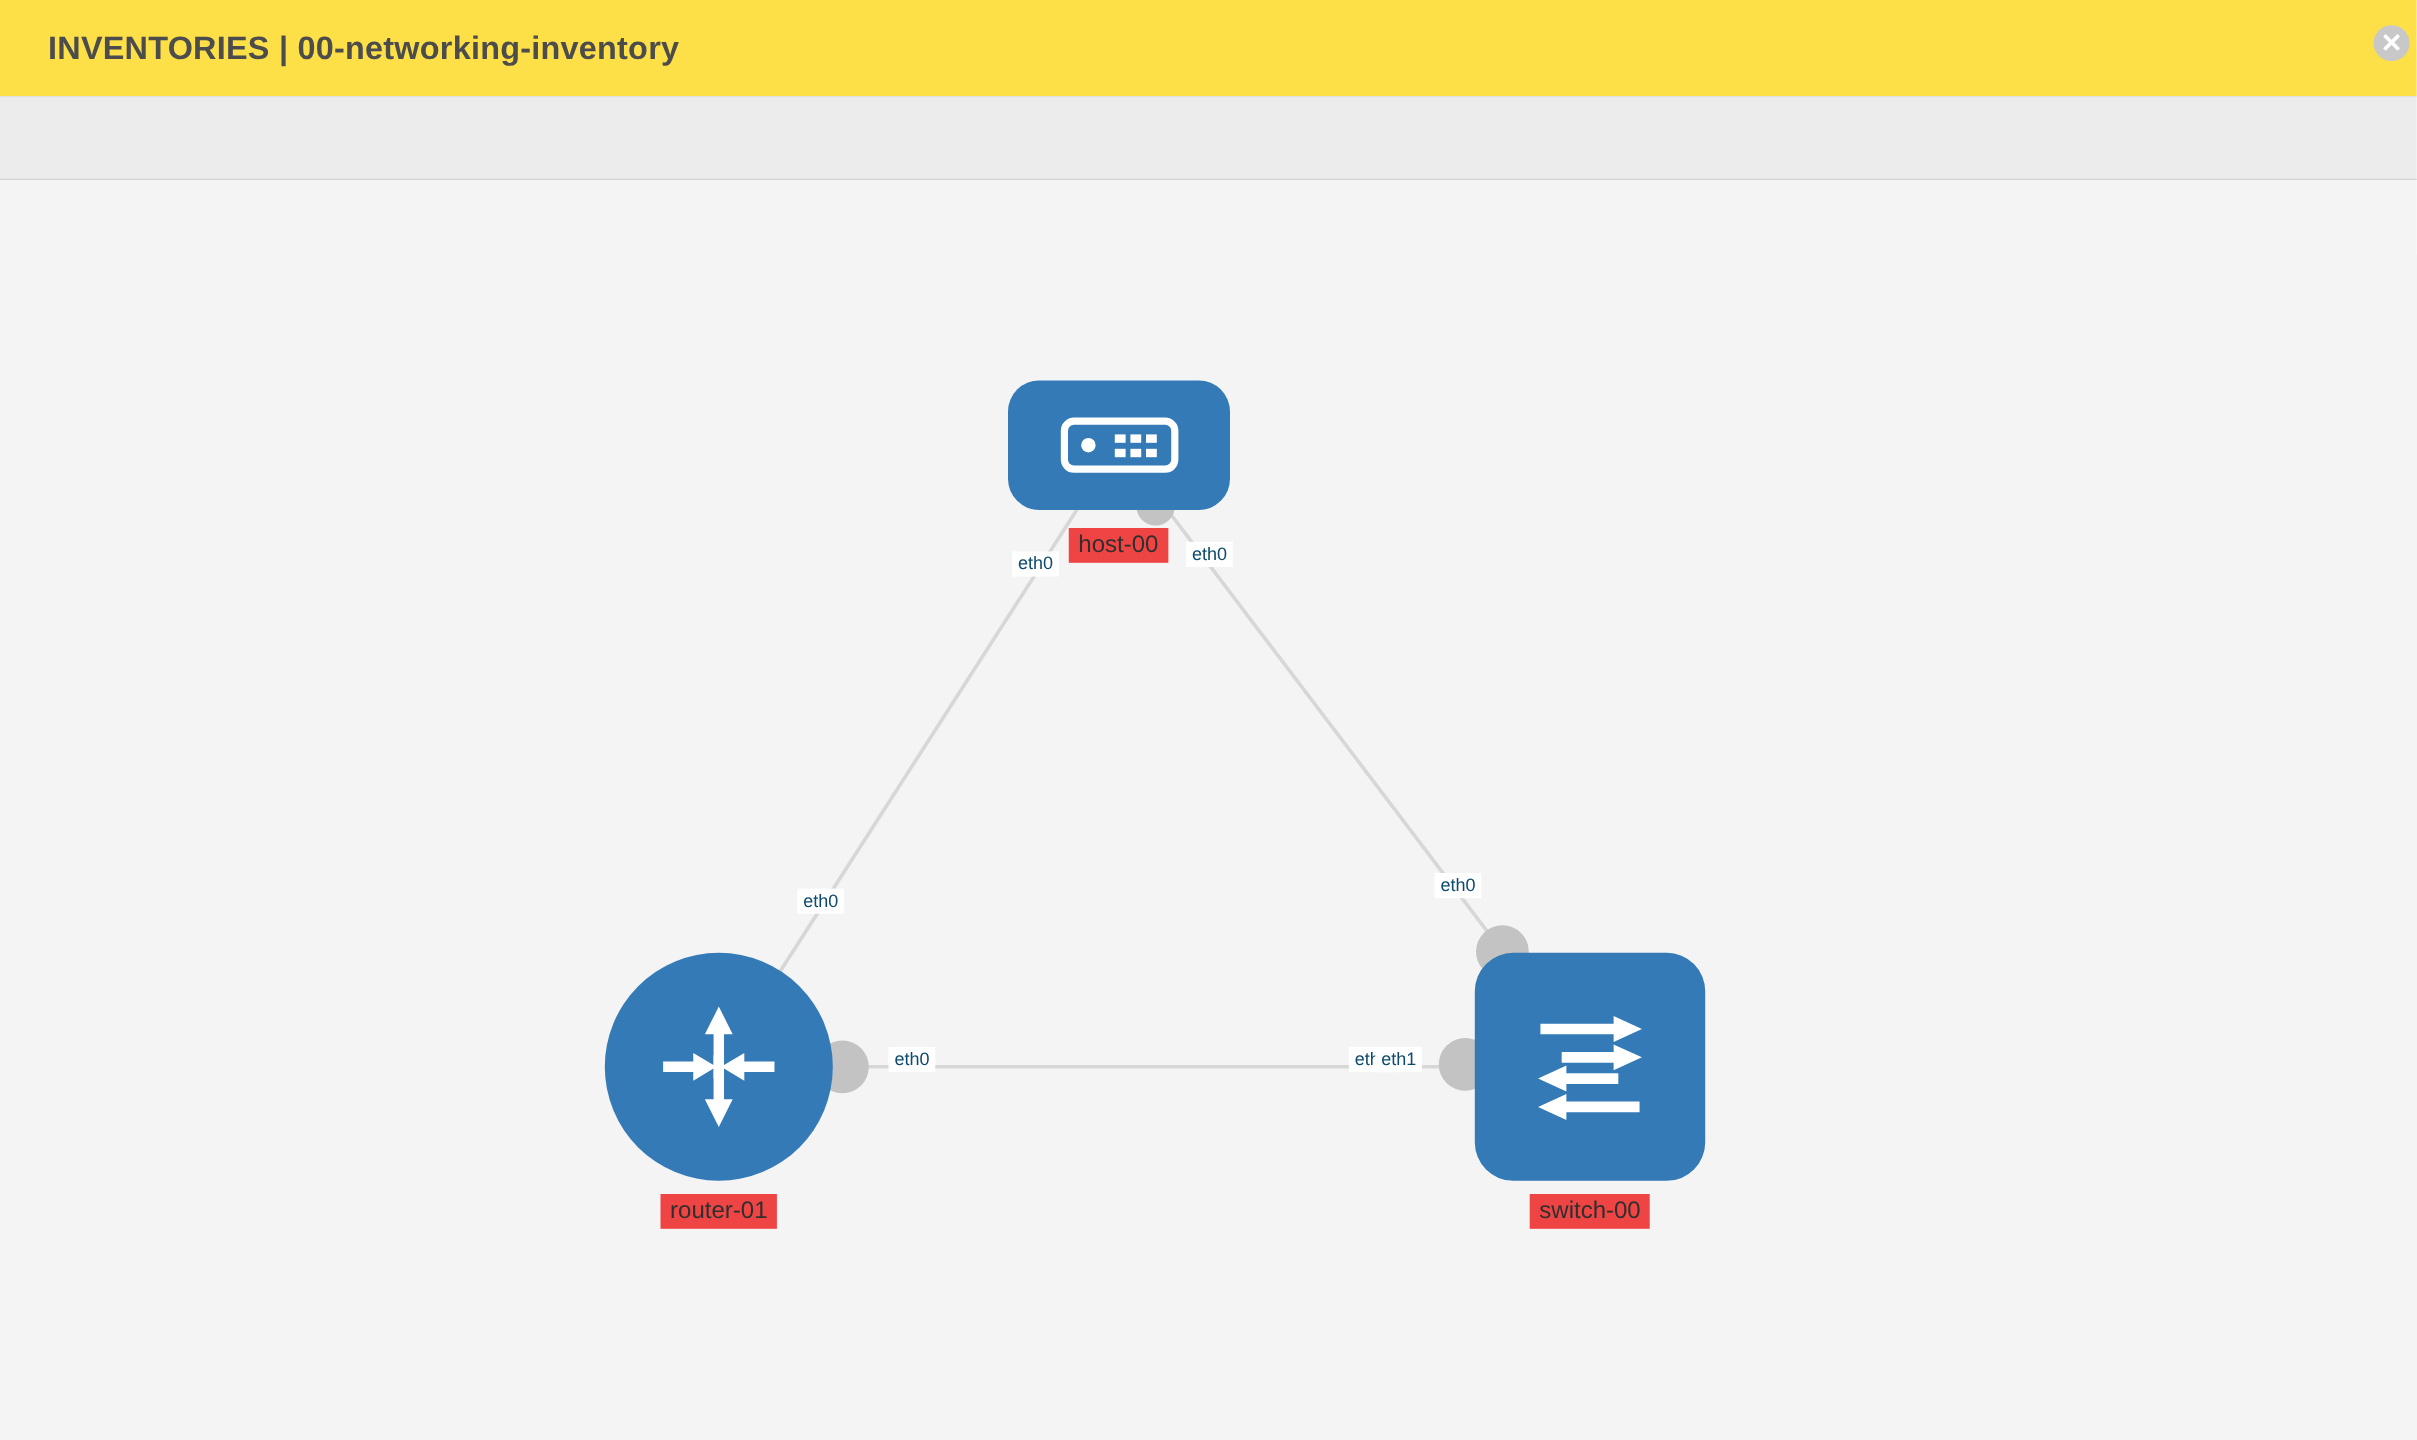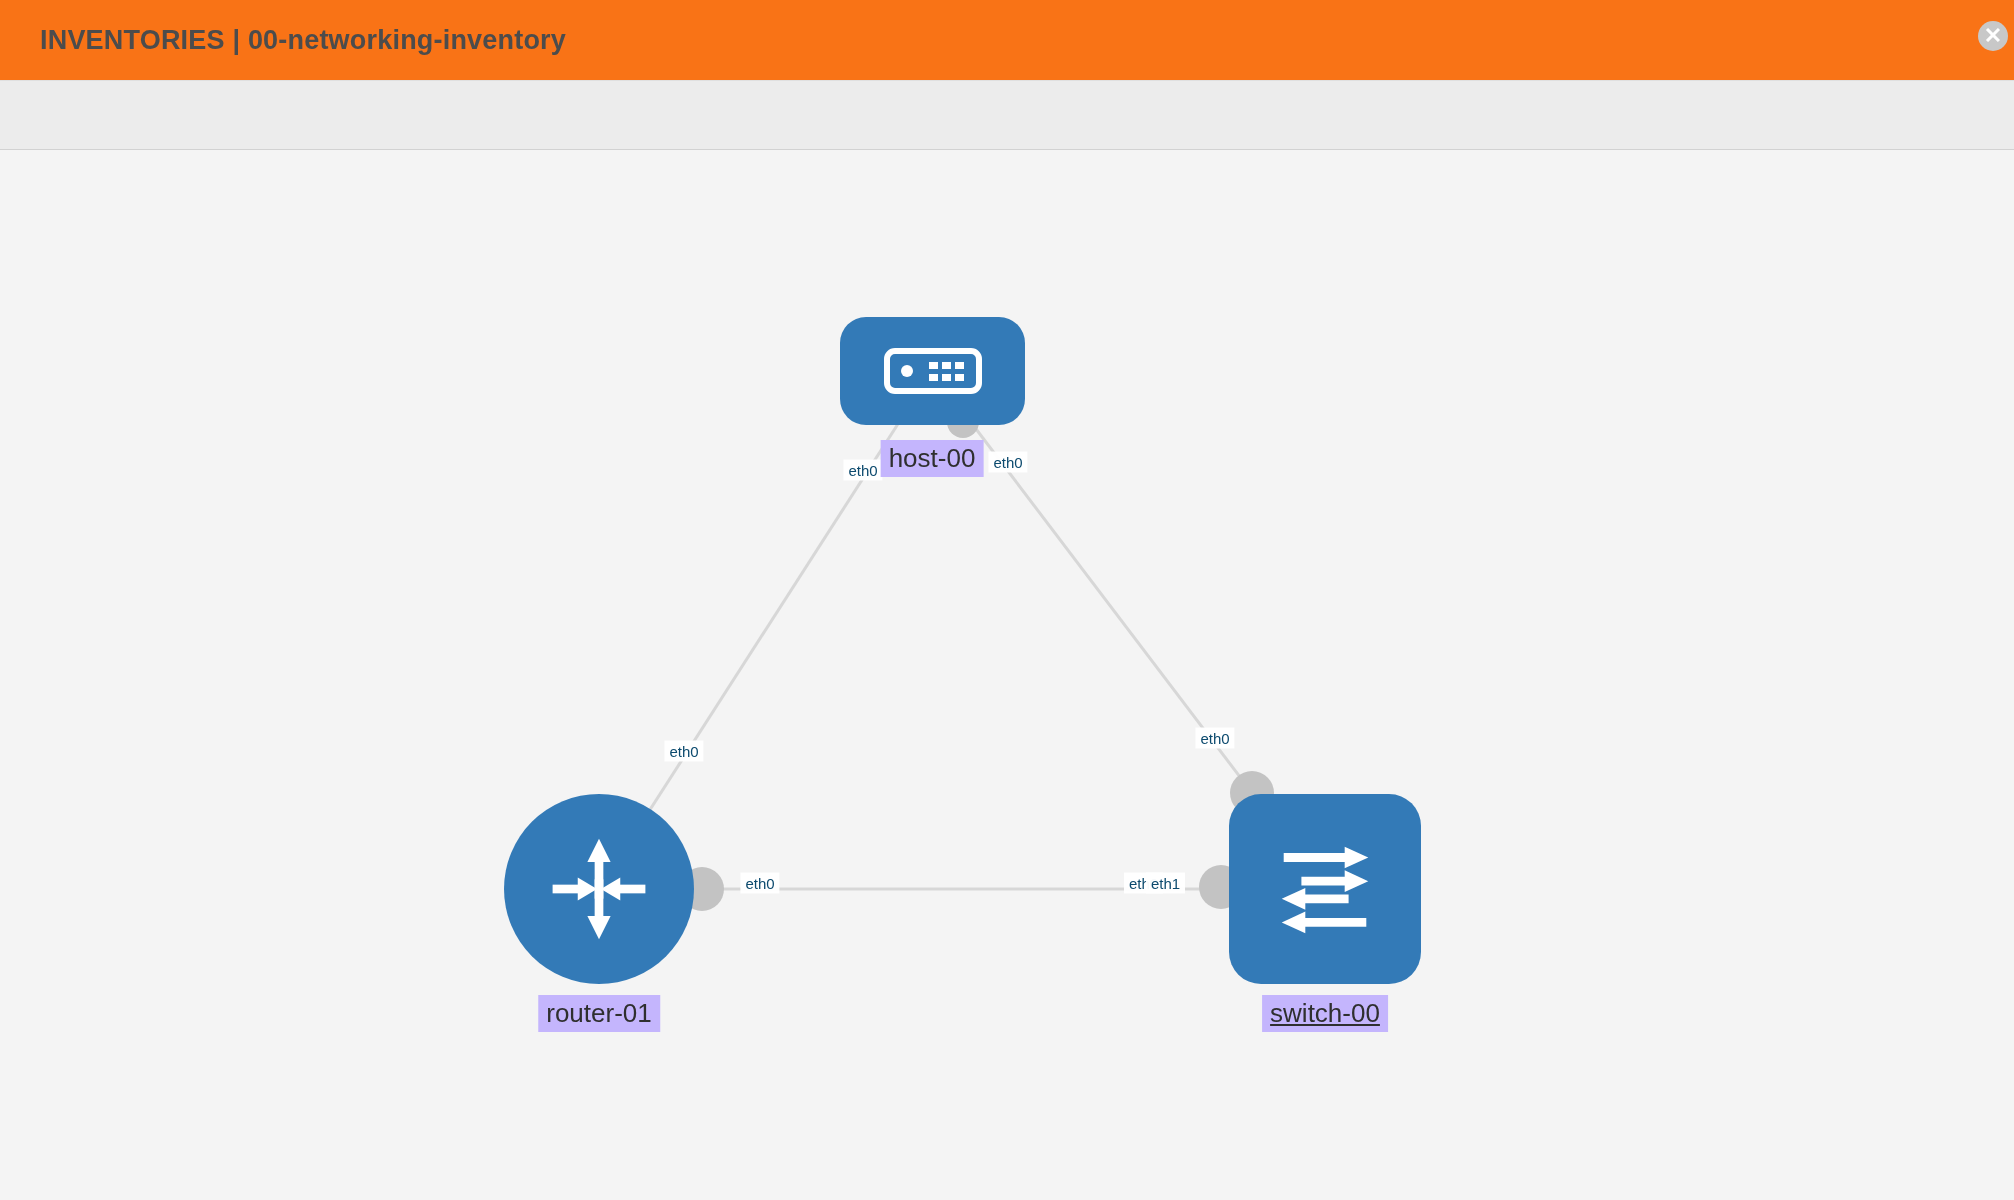--- a/index.html
+++ b/index.html
@@ -6,21 +6,21 @@
   html, body { width: 2014px; height: 1200px; overflow: hidden; }
   body {
     position: relative;
     font-family: "Liberation Sans", sans-serif;
     background: #ffffff;
   }
 
   
   #header {
     position: absolute; left: 0; top: 0; width: 2014px; height: 80px;
-    background: #f97316; display: flex; align-items: center; padding: 0 40px;
+    background: #fde047; display: flex; align-items: center; padding: 0 40px;
   }
   .page-title { font-size: 27px; font-weight: bold; color: #4c4c4c; letter-spacing: 0.2px; }
   #close-btn {
     position: absolute; right: 6px; top: 21px; width: 30px; height: 30px;
     border-radius: 50%; background: #c8c8c8; color: #ffffff;
     display: flex; align-items: center; justify-content: center;
     font-size: 22px; font-weight: bold; cursor: pointer; line-height: 1;
   }
 
   
@@ -60,26 +60,26 @@
   .node {
     position: absolute; background: #337ab7; cursor: pointer;
     display: flex; align-items: center; justify-content: center;
   }
   #node-host   { left: 840px;  top: 167px; width: 185px; height: 108px; border-radius: 26px; }
   #node-router { left: 504px;  top: 644px; width: 190px; height: 190px; border-radius: 50%; }
   #node-switch { left: 1229px; top: 644px; width: 192px; height: 190px; border-radius: 32px; }
 
   .node-label {
     position: absolute; transform: translateX(-50%);
-    background: #c4b5fd; color: #2f2f2f; font-size: 26px;
+    background: #ef4444; color: #2f2f2f; font-size: 20px;
     padding: 3px 8px; white-space: nowrap; z-index: 6;
   }
   #label-host   { left: 932px;  top: 290px; }
   #label-router { left: 599px;  top: 845px; }
-  #label-switch { left: 1325px; top: 845px; text-decoration: underline; }
+  #label-switch { left: 1325px; top: 845px; }
 
   .iface-label {
     position: absolute; background: rgba(255,255,255,0.96); color: #0c4a6e;
     font-size: 15px; padding: 2px 5px; white-space: nowrap; z-index: 5;
   }
   .iface-centered { transform: translate(-50%, -50%); }
   #iface-a { left: 863px;  top: 320px; }
   #iface-b { left: 1008px; top: 312px; }
   #iface-c { left: 684px;  top: 601px; }
   #iface-d { left: 1215px; top: 588px; }

